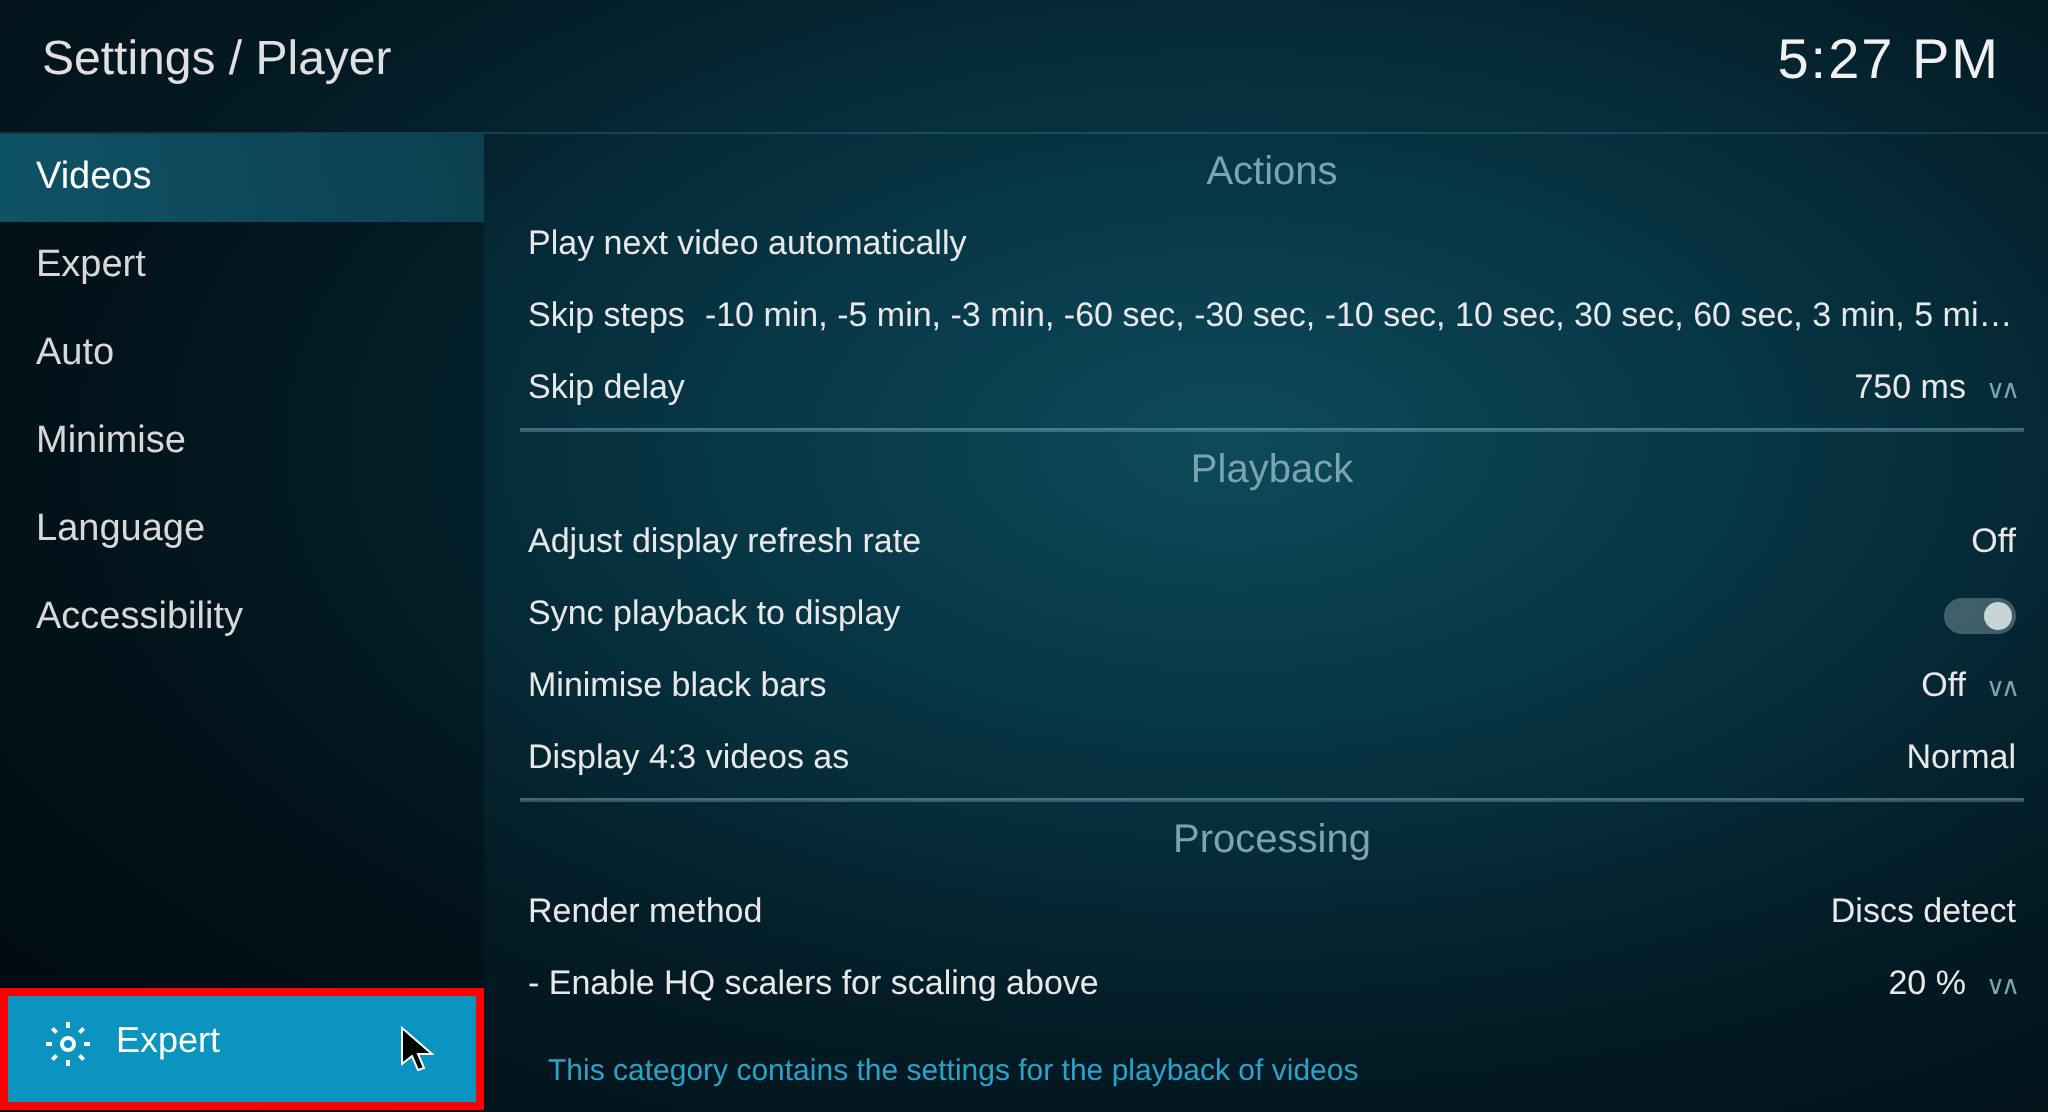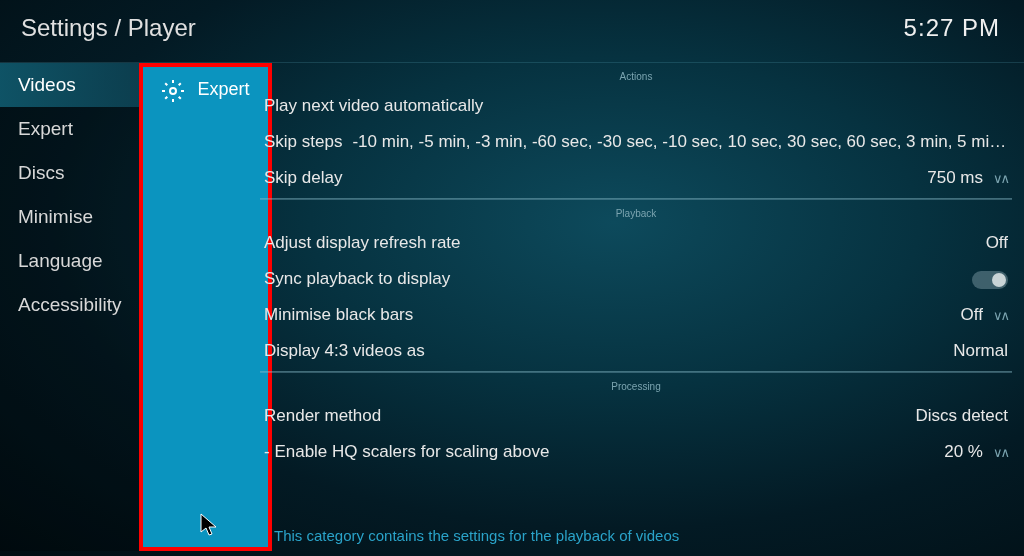--- a/index.html
+++ b/index.html
@@ -13,26 +13,26 @@
   position: relative;
 }
 .header {
   display: flex;
   justify-content: space-between;
   align-items: center;
   padding: 14px 24px 20px 21px;
   border-bottom: 1px solid rgba(100,180,200,0.2);
 }
 .breadcrumb { font-size: 24px; font-weight: 300; color: #e0e0e0; }
-.clock { font-size: 24px; font-weight: 300; color: #f0f0f0; letter-spacing: 1px; }
+.clock { font-size: 28px; font-weight: 300; color: #f0f0f0; letter-spacing: 1px; }
 .main { display: flex; height: calc(100% - 68px); }
 .sidebar {
   width: 242px;
   display: flex;
-  flex-direction: row;
+  flex-direction: column;
   background: rgba(0,0,0,0.25);
 }
 .sidebar-list { flex: 1; }
 .sidebar-item {
   padding: 11px 18px;
   font-size: 19px;
   font-weight: 300;
   color: #d8d8d8;
   cursor: pointer;
 }
@@ -52,21 +52,21 @@
   margin: 0;
 }
 .expert-row svg { width: 24px; height: 24px; }
 .content {
   flex: 1;
   padding: 0 12px 0 18px;
   overflow: hidden;
 }
 .section-header {
   text-align: center;
-  font-size: 10px;
+  font-size: 20px;
   color: #7ba4b0;
   padding: 8px 0 6px;
   border-top: 1px solid rgba(140,190,205,0.35);
 }
 .section-header:first-child { border-top: none; }
 .row {
   display: flex;
   justify-content: space-between;
   align-items: flex-end;
   padding: 8px 4px;
@@ -116,21 +116,21 @@
 <div class="header">
   <div class="breadcrumb">Settings / Player</div>
   <div class="clock">5:27 PM</div>
 </div>
 
 <div class="main">
   <div class="sidebar">
     <div class="sidebar-list">
       <div class="sidebar-item active"><span>Videos</span></div>
       <div class="sidebar-item"><span>Expert</span></div>
-      <div class="sidebar-item"><span>Discs</span></div>
+      <div class="sidebar-item"><span>Auto</span></div>
       <div class="sidebar-item"><span>Minimise</span></div>
       <div class="sidebar-item"><span>Language</span></div>
       <div class="sidebar-item"><span>Accessibility</span></div>
     </div>
     <div class="expert-row">
       <span>
         <svg viewBox="0 0 24 24" fill="none" stroke="#fff" stroke-width="2">
             <circle cx="12" cy="12" r="3"></circle>
             <path d="M12 1v3m0 16v3M4.2 4.2l2.1 2.1m11.4 11.4l2.1 2.1M1 12h3m16 0h3M4.2 19.8l2.1-2.1m11.4-11.4l2.1-2.1"></path>
           </svg>

